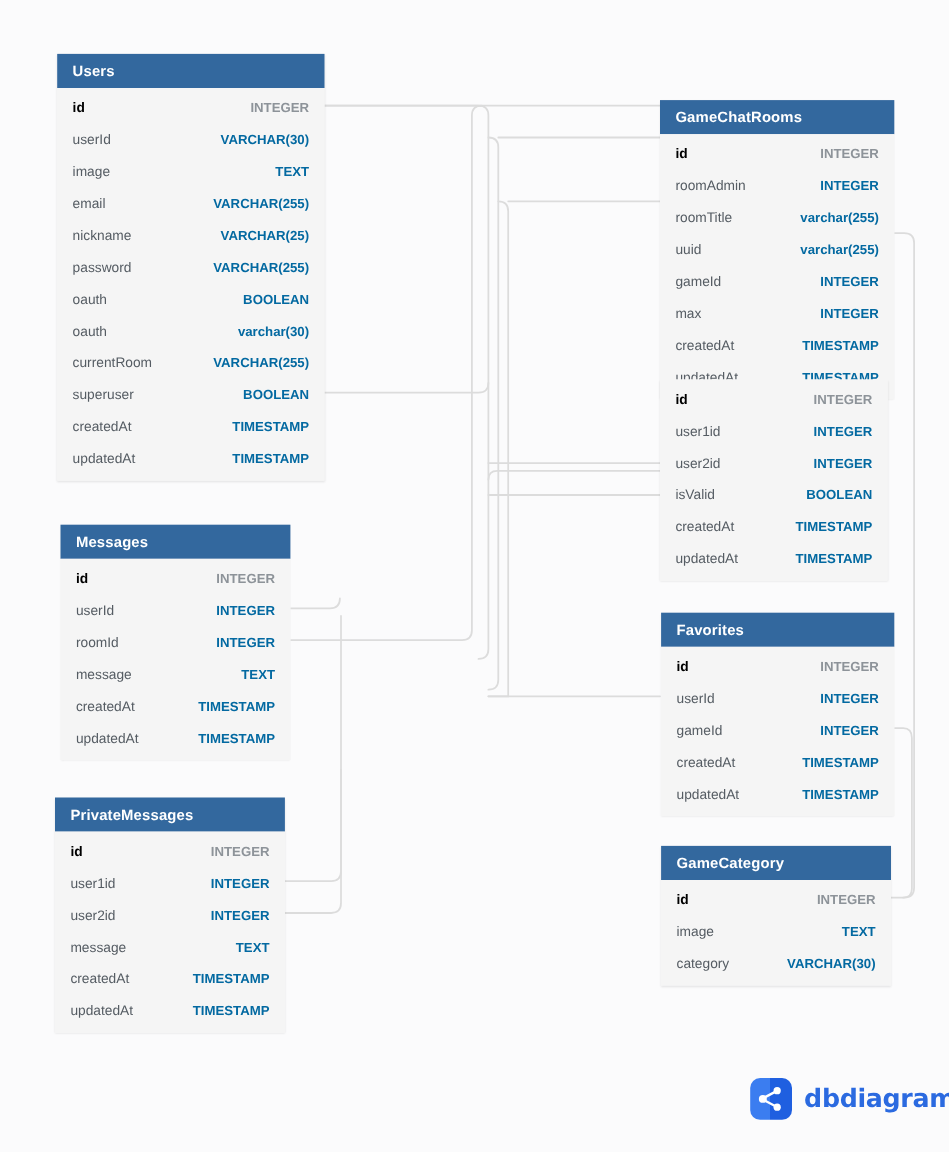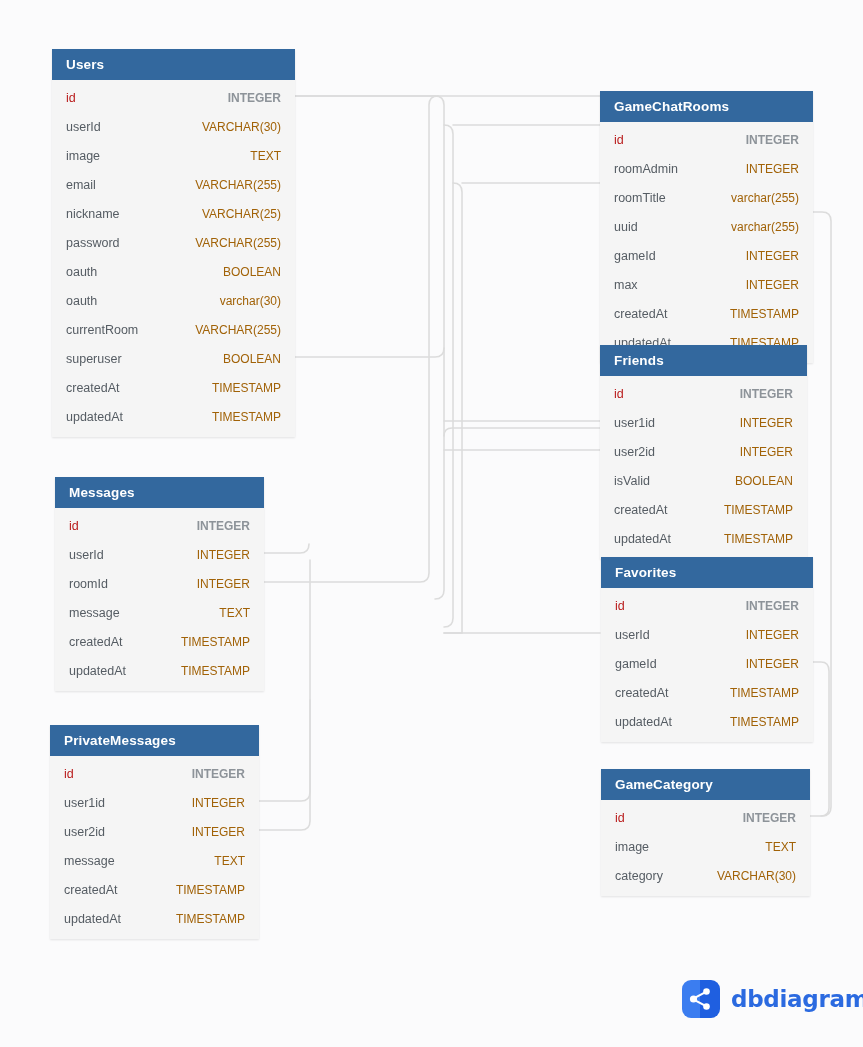--- a/index.html
+++ b/index.html
@@ -61,27 +61,28 @@
     height: 29px;
     padding: 0 14px;
     box-sizing: border-box;
     font-size: 12.5px;
     white-space: nowrap;
   }
   .field-name {
     color: #555c63;
   }
   .field-row.pk .field-name {
-    color: #b91c1c;
-    font-weight: normal;
+    color: #000000;
+    font-weight: bold;
   }
   .field-type {
-    color: #a16207;
+    color: #0369a1;
     font-size: 12px;
     text-align: right;
+    font-weight: bold;
   }
   .field-row.pk .field-type {
     color: #8d9399;
     font-weight: bold;
   }
   
   #logo {
     position: absolute;
     left: 682px;
     top: 980px;
@@ -289,21 +290,20 @@
             <span class="field-name">createdAt</span>
             <span class="field-type">TIMESTAMP</span>
           </div>
           <div class="field-row">
             <span class="field-name">updatedAt</span>
             <span class="field-type">TIMESTAMP</span>
           </div>
         </div>
       </div>
       <div class="table-card" style="left: 600px; top: 345px; width: 207px;">
-        <div class="table-header">Friends</div>
         <div class="table-body">
           <div class="field-row pk">
             <span class="field-name">id</span>
             <span class="field-type">INTEGER</span>
           </div>
           <div class="field-row">
             <span class="field-name">user1id</span>
             <span class="field-type">INTEGER</span>
           </div>
           <div class="field-row">

